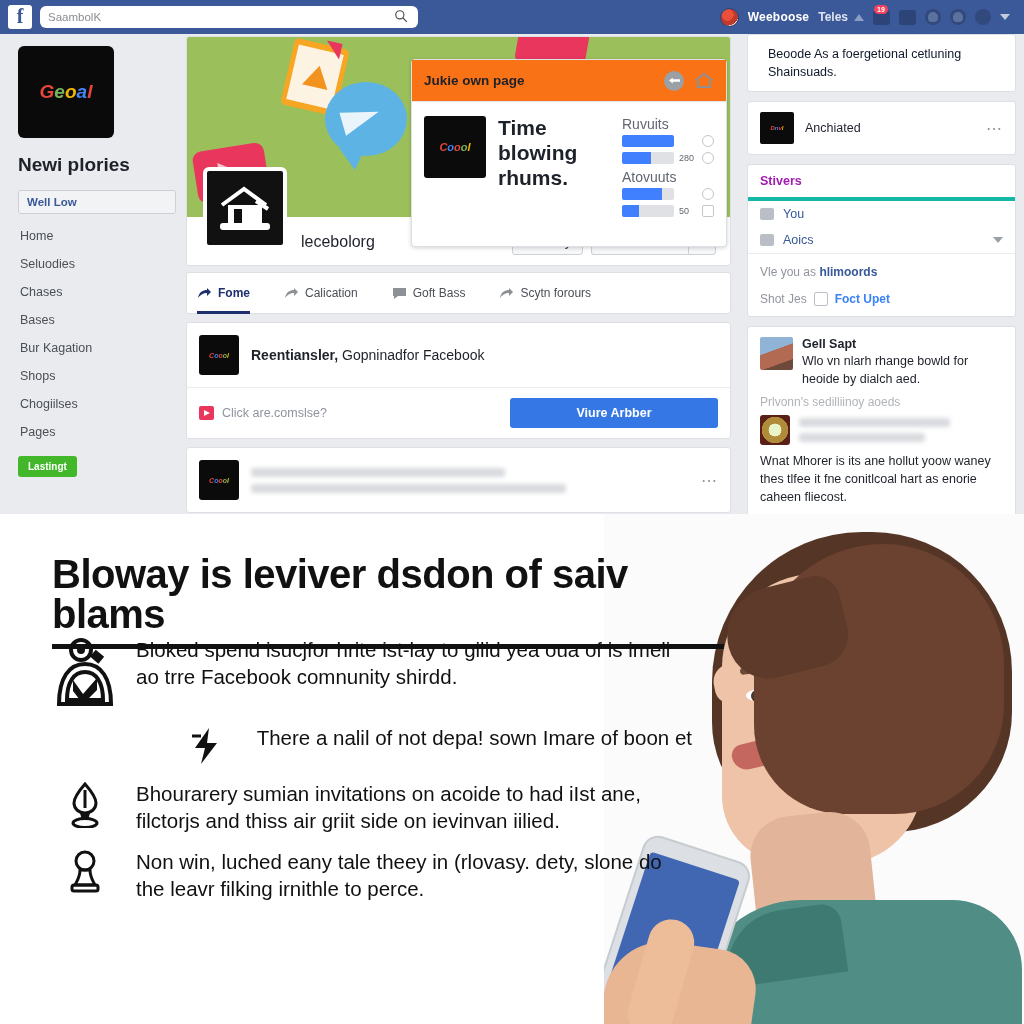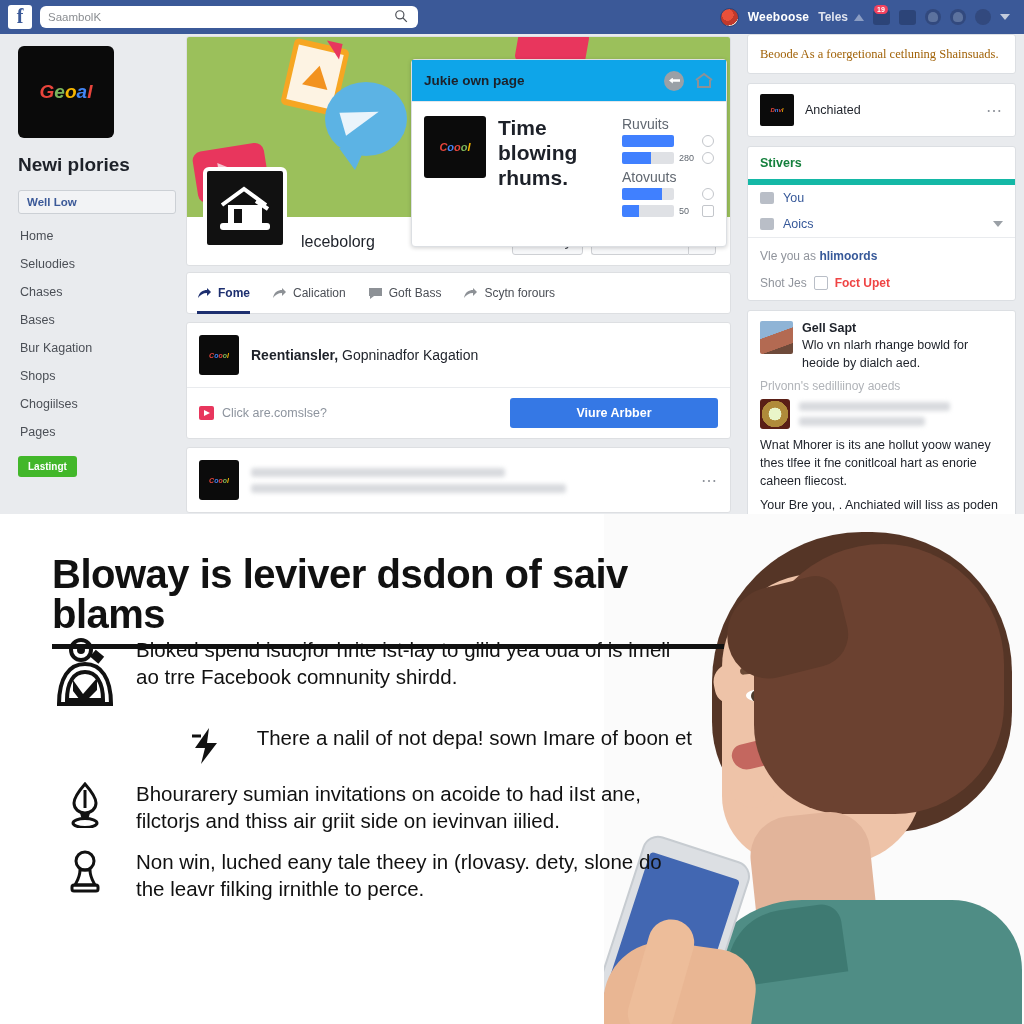--- a/index.html
+++ b/index.html
@@ -91,21 +91,21 @@
   .btn-split{display:flex;}
   .btn-split .a{border-radius:3px 0 0 3px;border-right:0;}
   .btn-split .b{border-radius:0 3px 3px 0;padding:5px 8px;}
   .cv{width:0;height:0;border-left:5px solid transparent;border-right:5px solid transparent;
       border-top:6px solid #4b4f56;}
 
   
   .ocard{position:absolute;left:224px;top:22px;width:316px;height:188px;background:#fff;
          border:1px solid #dcdfe3;border-radius:4px;box-shadow:0 1px 4px rgba(0,0,0,.18);z-index:9;}
   .ocard-hd{height:42px;border-bottom:1px solid #e4e6eb;display:flex;align-items:center;padding:0 12px;
-            background:#0ea5e9;}
+            background:#f97316;}
   .ocard-hd .t{font-size:13.5px;font-weight:bold;color:#1d2129;}
   .ocard-hd .ics{margin-left:auto;display:flex;gap:10px;align-items:center;}
   .circ{width:20px;height:20px;border-radius:50%;background:#9aa0a6;position:relative;}
   .circ:after{content:"";position:absolute;left:5px;top:7px;width:11px;height:6px;background:#fff;
               clip-path:polygon(0 50%,35% 0,35% 30%,100% 30%,100% 70%,35% 70%,35% 100%);}
   .homeic{width:20px;height:17px;}
   .ocard-bd{display:flex;padding:14px 12px;}
   .obrand{width:62px;height:62px;background:#0b0b0b;border-radius:3px;display:flex;align-items:center;
           justify-content:center;flex:none;}
   .obrand span{font-size:11px;font-weight:bold;}
@@ -114,21 +114,21 @@
   .ostat-lbl{font-size:14px;color:#606770;margin-bottom:3px;}
   .orow{display:flex;align-items:center;gap:5px;margin-bottom:5px;}
   .obar{height:12px;background:#dfe1e5;border-radius:2px;flex:1;overflow:hidden;}
   .obar i{display:block;height:100%;background:#4080ff;}
   .ov{font-size:9px;color:#606770;width:18px;}
   .oic{width:12px;height:12px;border-radius:50%;border:1px solid #c3c6cb;flex:none;}
   .oic.sq{border-radius:2px;}
 
   
   .tabs{margin:6px 4px 0 0;background:#fff;border:1px solid #dddfe2;border-radius:3px;height:42px;
-        display:flex;align-items:center;padding:0 10px;gap:22px;}
+        display:flex;align-items:center;padding:0 10px;gap:34px;}
   .tab{display:flex;align-items:center;gap:6px;font-size:12px;color:#4b4f56;height:42px;position:relative;}
   .tab.active{color:#1d2f6f;font-weight:bold;}
   .tab.active:after{content:"";position:absolute;left:0;right:0;bottom:0;height:3px;background:#1d2f6f;}
   .tab-ic{width:15px;height:13px;}
 
   
   .pcard{margin:8px 4px 0 0;background:#fff;border:1px solid #dddfe2;border-radius:3px;}
   .pcard-top{display:flex;align-items:center;padding:12px;gap:12px;}
   .pthumb{width:40px;height:40px;background:#0b0b0b;border-radius:3px;display:flex;align-items:center;
           justify-content:center;flex:none;}
@@ -142,27 +142,27 @@
   .plink{font-size:12.5px;color:#8d949e;}
   .pbtn{margin-left:auto;background:#3578e5;color:#fff;font-size:12.5px;font-weight:bold;
         padding:8px 0;border-radius:3px;width:208px;text-align:center;}
   .pblur{display:flex;align-items:center;padding:12px;gap:12px;}
   .blurline{height:9px;background:#d8dade;border-radius:3px;filter:blur(2px);}
   .dots{margin-left:auto;color:#90949c;font-size:16px;letter-spacing:1px;}
 
   
   .rsb{position:absolute;left:739px;top:0;width:285px;height:480px;padding:0 8px;}
   .rcard{background:#fff;border:1px solid #dcdfe3;border-radius:3px;margin-bottom:9px;}
-  .rtext{font-size:12.5px;color:#a16207;line-height:1.45;padding:10px 12px;font-family:Liberation Serif, serif;}
+  .rtext{font-size:12.5px;color:#0f172a;line-height:1.45;padding:10px 20px;}
   .rrow{display:flex;align-items:center;padding:10px 12px;gap:11px;}
   .rthumb{width:34px;height:32px;background:#0b0b0b;border-radius:2px;display:flex;align-items:center;
           justify-content:center;flex:none;}
   .rthumb span{font-size:6px;font-weight:bold;}
   .rlabel{font-size:12.5px;color:#1d2129;}
-  .rhd{font-size:12.5px;font-weight:bold;color:#15803d;padding:9px 12px;border-bottom:6px solid #14b8a6;}
+  .rhd{font-size:12.5px;font-weight:bold;color:#a21caf;padding:9px 12px;border-bottom:4px solid #14b8a6;}
   .rli{display:flex;align-items:center;gap:9px;padding:6px 12px;font-size:12.5px;color:#365899;}
   .rli .sq{width:14px;height:12px;background:#b9bec7;border-radius:2px;flex:none;}
   .rli .cv2{margin-left:auto;width:0;height:0;border-left:5px solid transparent;
             border-right:5px solid transparent;border-top:6px solid #9aa0a6;}
   .rfoot{border-top:1px solid #e9ebee;padding:8px 12px;}
   .rmuted{font-size:12px;color:#90949c;}
   .rfoot2{display:flex;align-items:center;gap:7px;padding:4px 12px 10px;}
   .fsq{width:14px;height:14px;border:1px solid #b9bec7;border-radius:2px;}
 
   .chat{padding:10px 12px;}
@@ -398,21 +398,21 @@
           <span>Scytn forours</span>
         </div>
       </div>
 
       <div class="pcard">
         <div class="pcard-top">
           <div class="pthumb">
             <span><i class="g1">C</i><i class="g4">o</i><i class="g5">o</i><i class="g2">o</i><i class="g3">l</i></span>
           </div>
           <div class="ptext">
-            <b>Reentiansler,</b><span> Gopninadfor Kagation</span>
+            <b>Reentiansler,</b><span> Gopninadfor Facebook</span>
           </div>
         </div>
         <div class="pcard-bot">
           <span class="pic-red"></span>
           <span class="plink">Click are.comslse?</span>
           <span class="pbtn">Viure Arbber</span>
         </div>
       </div>
 
       <div class="pcard">
@@ -454,21 +454,21 @@
           <span class="sq"></span>
           <span>Aoics</span>
           <span class="cv2"></span>
         </div>
         <div class="rfoot">
           <span class="rmuted">Vle you as </span><b class="rmuted" style="color:#365899">hlimoords</b>
         </div>
         <div class="rfoot2">
           <span class="rmuted">Shot Jes</span>
           <span class="fsq"></span>
-          <b style="font-size:12px;color:#ef4444">Foct Upet</b>
+          <b style="font-size:12px;color:#3b82f6">Foct Upet</b>
         </div>
       </div>
 
       <div class="rcard">
         <div class="chat">
           <div class="chat-hd">
             <span class="ch-av"></span>
             <div>
               <div class="ch-name">Gell Sapt</div>
               <div class="ch-body">Wlo vn nlarh rhange bowld for heoide by dialch aed.</div>

